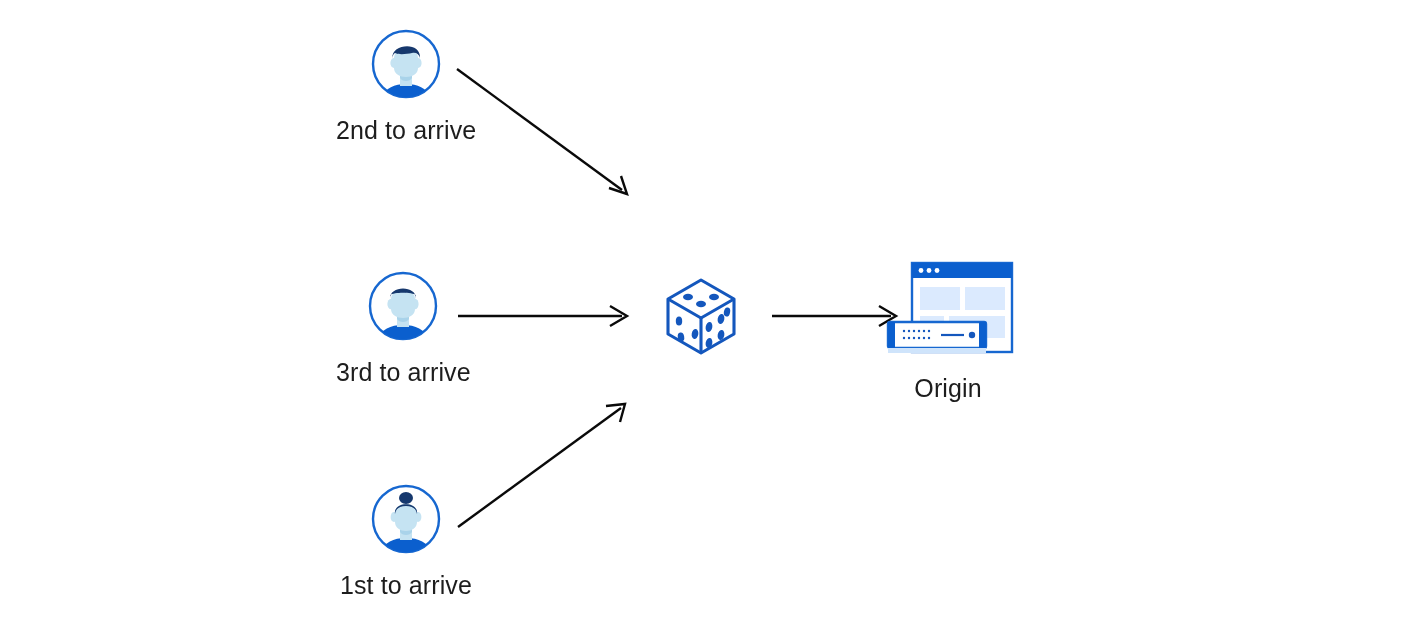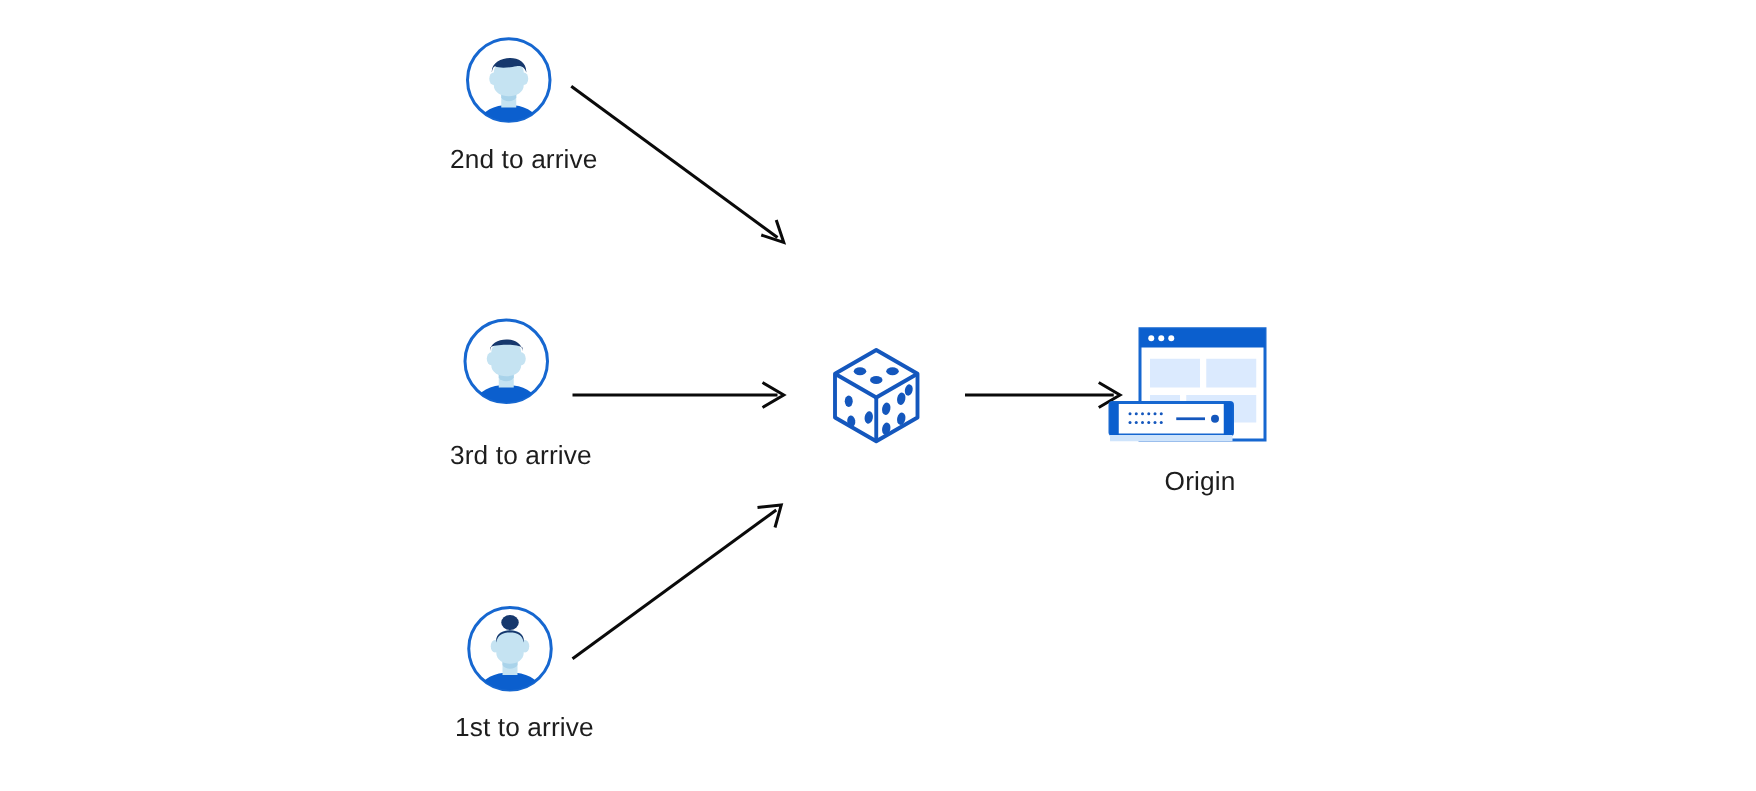--- a/index.html
+++ b/index.html
@@ -19,26 +19,25 @@
     overflow: hidden;
   }
   .node {
     position: absolute;
     display: flex;
     flex-direction: column;
     align-items: center;
   }
   .node-label {
     font-family: "Liberation Sans", sans-serif;
-    font-size: 21px;
+    font-size: 25px;
     color: #1d1d1d;
     letter-spacing: 0.1px;
     white-space: nowrap;
     text-align: center;
-    margin-left: 24px;
   }
   .avatar-wrap { width: 72px; height: 72px; }
   .avatar-label { margin-top: 16px; }
   .dice-wrap { width: 86px; height: 86px; }
   .origin-wrap { width: 128px; height: 100px; }
   .origin-label { margin-top: 16px; }
   svg { display: block; overflow: visible; }
   #edges {
     position: absolute;
     left: 0; top: 0;
@@ -100,21 +99,21 @@
           <ellipse cx="24" cy="35" rx="3.6" ry="5" fill="#c5e3f2"></ellipse>
           <ellipse cx="48" cy="35" rx="3.6" ry="5" fill="#c5e3f2"></ellipse>
           <path d="M24 30 C24 18 48 18 48 30 L48 40 C48 52 24 52 24 40 Z" fill="#c5e3f2"></path>
           <path d="M22.5 30 C21 16 51 13 50 30 C49 26 46 24 42 25 C37 26 29 27 25 25 C23.5 25.6 22.8 27.5 22.5 30 Z" fill="#16386d"></path>
         </g>
       </svg>
     </div>
     <div class="node-label avatar-label">2nd to arrive</div>
   </div>
 
-  <div class="node" style="left:336px; top:253px;gap:12px;">
+  <div class="node" style="left:336px; top:270px;">
     <div class="avatar-wrap">
       <svg viewBox="0 0 72 72" width="72" height="72">
         <defs>
             <clipPath id="clipB">
               <circle cx="36" cy="36" r="33"></circle>
             </clipPath>
           </defs>
         <circle cx="36" cy="36" r="33" fill="#ffffff" stroke="#1667d0" stroke-width="2.4"></circle>
         <g clip-path="url(#clipB)">
           <path d="M36 55 C19 55 9 63 7 80 L65 80 C63 63 53 55 36 55 Z" fill="#0b5fce"></path>

